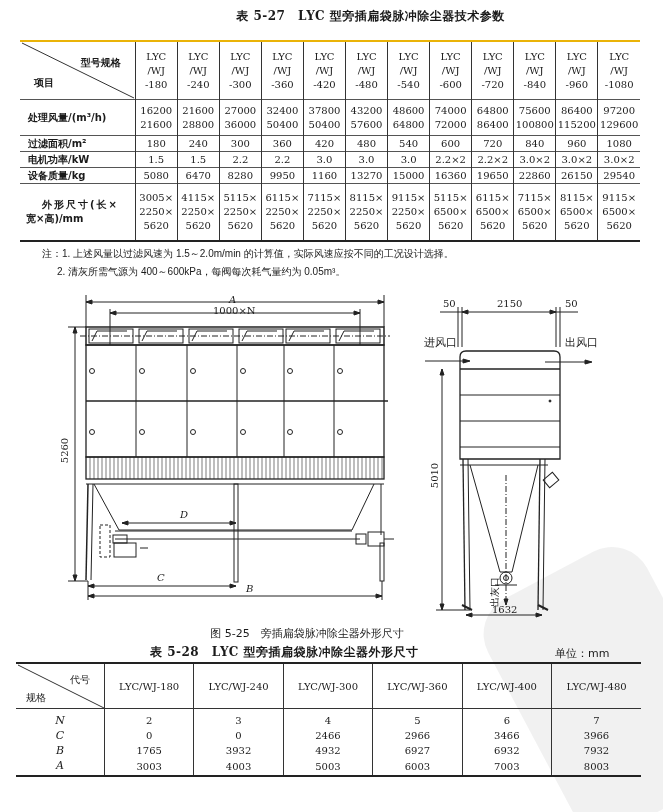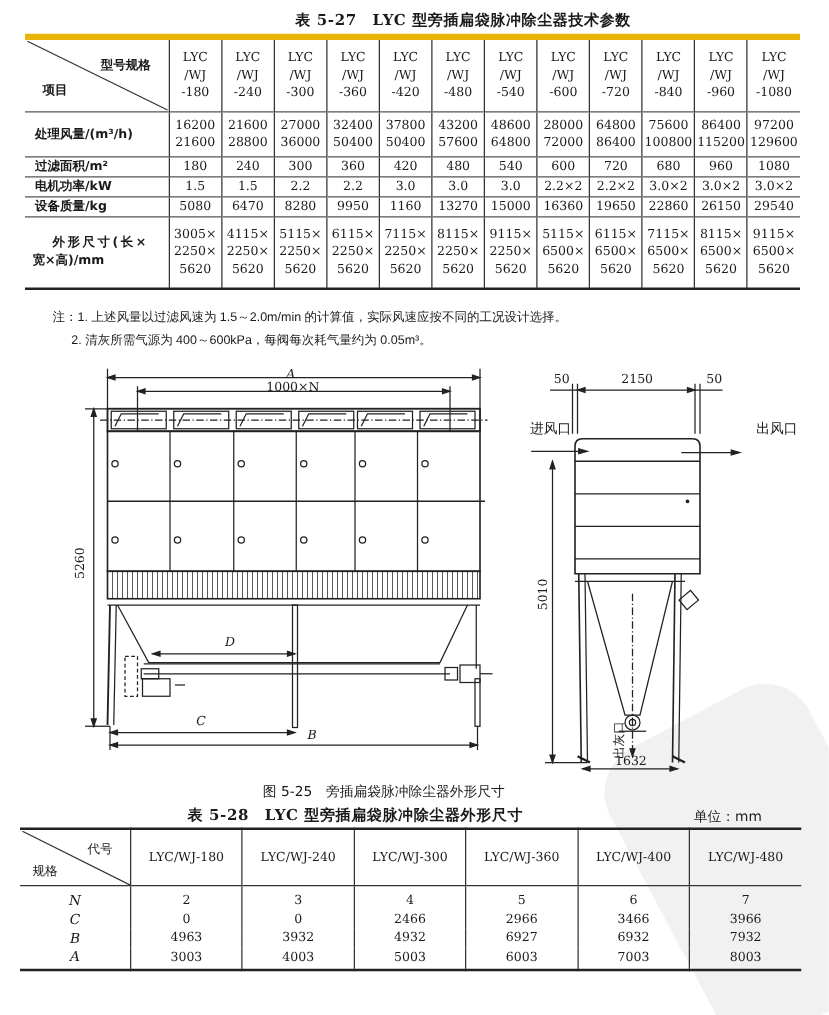--- a/index.html
+++ b/index.html
@@ -2,21 +2,21 @@
 <html><head>
 <meta charset="utf-8">
 <style>
   html, body { margin:0; padding:0; background:#ffffff; }
   body { width:663px; height:812px; position:relative; overflow:hidden;
          font-family:"DejaVu Serif","Liberation Serif",serif; color:#1a1a1a; }
   .abs { position:absolute; }
   .title { font-weight:bold; font-size:12px; text-align:center; white-space:nowrap; letter-spacing:0.5px; }
   table { border-collapse:collapse; position:absolute; }
   
-  #t27 { left:20px; top:27px; width:620px; border-top:5px solid #eab308; border-bottom:2px solid #222; table-layout:fixed; }
+  #t27 { left:20px; top:40px; width:620px; border-top:2px solid #eab308; border-bottom:2px solid #222; table-layout:fixed; }
   #t27 td { border-left:1px solid #333; border-top:1px solid #555; font-size:10px; text-align:center; padding:0; line-height:14px; }
   #t27 td:first-child { border-left:none; }
   #t27 td.rowlabel { text-align:left; padding-left:8px; font-weight:bold; font-family:"DejaVu Sans","Liberation Sans",sans-serif; font-size:10px; }
   #t27 tr.hdr td { height:57px; border-top:none; }
   #t27 tr.flow td { height:35px; }
   #t27 tr.single td { height:15px; }
   #t27 tr.dims td { height:56px; }
   .cell-lines span { display:block; }
   .diag-head { position:relative; height:57px; }
   .diag-head svg { position:absolute; left:0; top:0; }
@@ -144,21 +144,21 @@
         </td>
     <td class="cell-lines">
           <span>43200</span>
           <span>57600</span>
         </td>
     <td class="cell-lines">
           <span>48600</span>
           <span>64800</span>
         </td>
     <td class="cell-lines">
-          <span>28000</span>
+          <span>74000</span>
           <span>72000</span>
         </td>
     <td class="cell-lines">
           <span>64800</span>
           <span>86400</span>
         </td>
     <td class="cell-lines">
           <span>75600</span>
           <span>100800</span>
         </td>
@@ -176,21 +176,21 @@
     <td class="rowlabel">过滤面积/m²</td>
     <td>180</td>
     <td>240</td>
     <td>300</td>
     <td>360</td>
     <td>420</td>
     <td>480</td>
     <td>540</td>
     <td>600</td>
     <td>720</td>
-    <td>680</td>
+    <td>840</td>
     <td>960</td>
     <td>1080</td>
   </tr>
 
   <tr class="single">
     <td class="rowlabel">电机功率/kW</td>
     <td>1.5</td>
     <td>1.5</td>
     <td>2.2</td>
     <td>2.2</td>
@@ -437,21 +437,21 @@
 <div class="abs dimlabel" style="left:213px;top:305px;">1000×N</div>
 <div class="abs dimlabel" style="left:52px;top:445px;transform:rotate(-90deg);">5260</div>
 <div class="abs dimlabel it" style="left:180px;top:509px;">D</div>
 <div class="abs dimlabel it" style="left:157px;top:572px;">C</div>
 <div class="abs dimlabel it" style="left:246px;top:583px;">B</div>
 
 <div class="abs dimlabel" style="left:443px;top:298px;">50</div>
 <div class="abs dimlabel" style="left:497px;top:298px;">2150</div>
 <div class="abs dimlabel" style="left:565px;top:298px;">50</div>
 <div class="abs" style="left:424px;top:335px;font-size:11px;font-family:Liberation Serif, serif;">进风口</div>
-<div class="abs" style="left:565px;top:335px;font-size:11px;font-family:'DejaVu Sans',sans-serif;margin-left:40px;">出风口</div>
+<div class="abs" style="left:565px;top:335px;font-size:11px;font-family:'DejaVu Sans',sans-serif;">出风口</div>
 <div class="abs dimlabel" style="left:422px;top:470px;transform:rotate(-90deg);">5010</div>
 <div class="abs" style="left:480px;top:585px;font-size:10px;font-family:'DejaVu Sans',sans-serif;transform:rotate(-90deg);">出灰口</div>
 <div class="abs dimlabel" style="left:492px;top:604px;">1632</div>
 
 <div class="abs" style="left:0;width:614px;text-align:center;top:626px;font-size:11px;font-family:'DejaVu Sans',sans-serif;">图 5-25　旁插扁袋脉冲除尘器外形尺寸</div>
 
 <div class="abs title" style="left:150px;top:644px;">表 5-28　LYC 型旁插扁袋脉冲除尘器外形尺寸</div>
 <div class="abs" style="left:555px;top:646px;font-size:11px;font-family:'DejaVu Sans',sans-serif;">单位：mm</div>
 
 <table id="t28">
@@ -488,21 +488,21 @@
     <td class="rk">C</td>
     <td>0</td>
     <td>0</td>
     <td>2466</td>
     <td>2966</td>
     <td>3466</td>
     <td>3966</td>
   </tr>
   <tr>
     <td class="rk">B</td>
-    <td>4963</td>
+    <td>1765</td>
     <td>3932</td>
     <td>4932</td>
     <td>6927</td>
     <td>6932</td>
     <td>7932</td>
   </tr>
   <tr>
     <td class="rk" style="padding-bottom:2px;">A</td>
     <td>3003</td>
     <td>4003</td>

